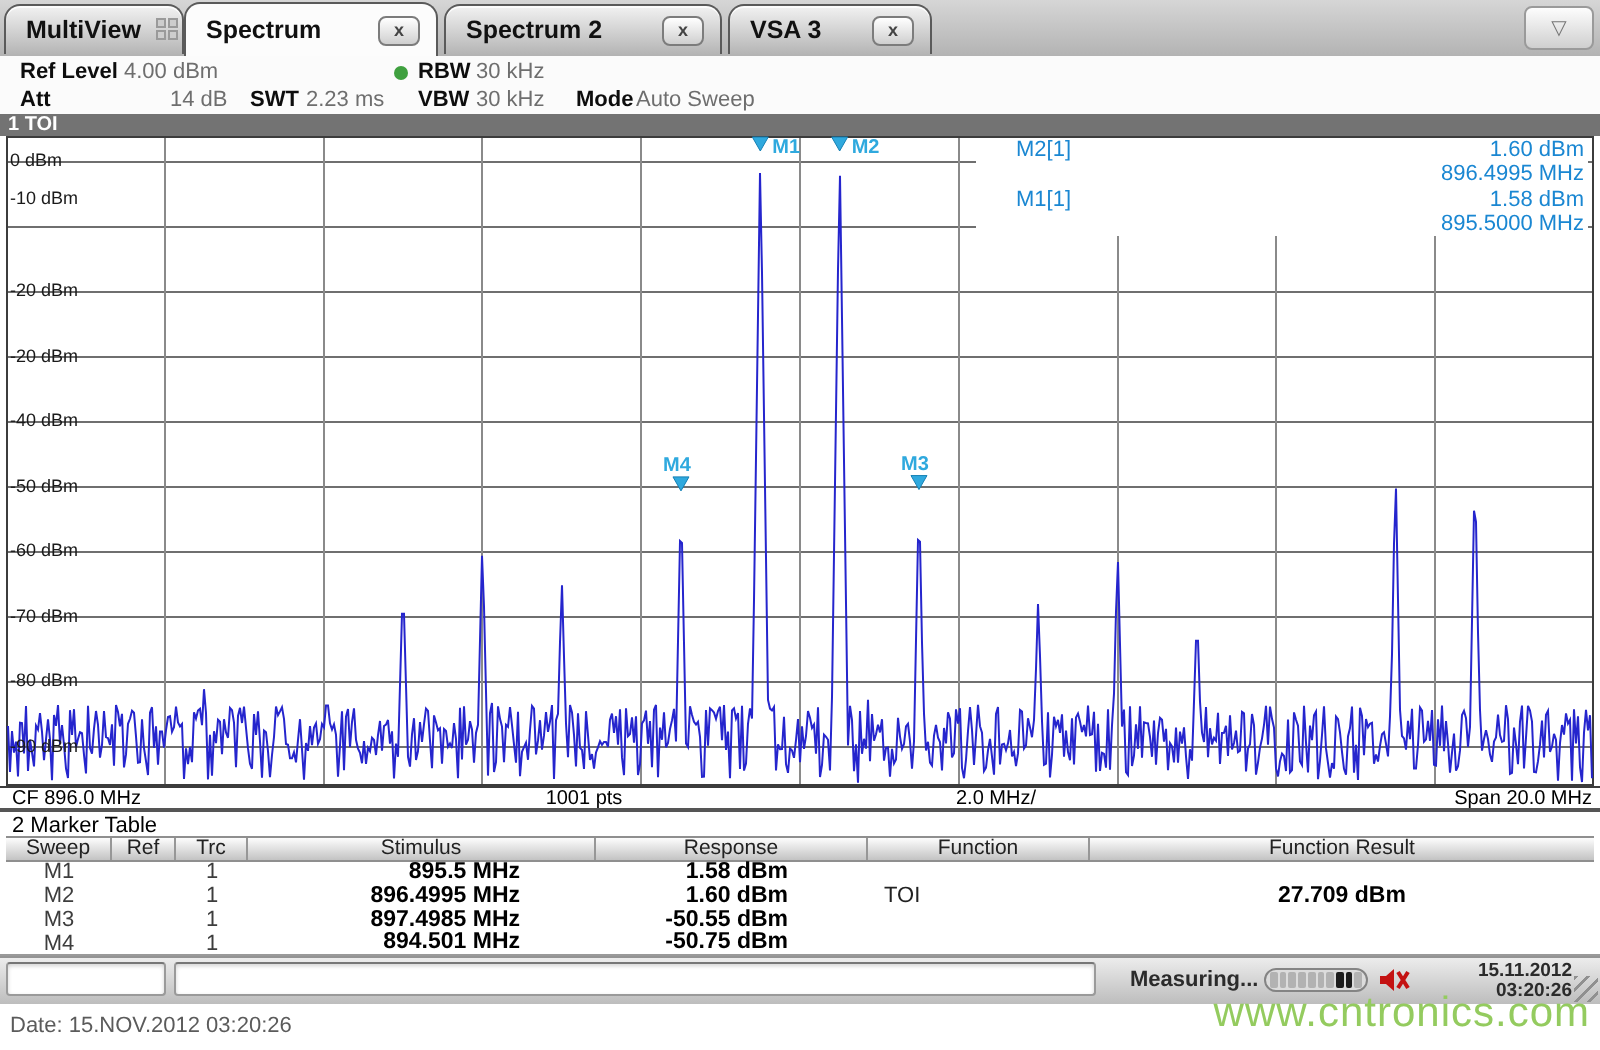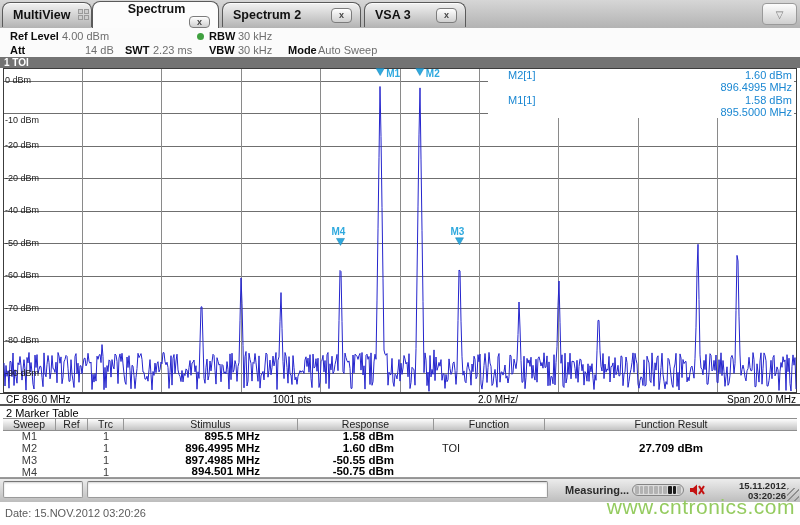--- a/index.html
+++ b/index.html
@@ -5,21 +5,21 @@
   html,body{margin:0;padding:0;background:#e9e9e9;}
   #screen{position:relative;width:800px;height:525px;background:#ffffff;overflow:hidden;
           font-family:"Liberation Sans",sans-serif;-webkit-font-smoothing:antialiased;}
   
   .tabbar{position:absolute;left:0;top:0;width:800px;height:28px;
           background:linear-gradient(#d6d6d6,#b3b3b3);border-bottom:1px solid #6f6f6f;}
   .tab{position:absolute;top:2px;height:25px;box-sizing:border-box;border:1px solid #5a5a5a;border-bottom:none;
        border-radius:8px 8px 0 0;display:flex;align-items:center;padding:0 8px 0 10px;
        background:linear-gradient(#f2f2f2,#b5b5b5);font-weight:bold;font-size:12.5px;color:#111;
        box-shadow:inset 0 1px 0 rgba(255,255,255,.8);}
-  .tab.active{background:#fcfcfc;height:27px;top:1px;z-index:4;box-shadow:none;flex-direction:column;}
+  .tab.active{background:#fcfcfc;height:27px;top:1px;z-index:4;box-shadow:none;}
   .tab .lbl{white-space:nowrap;}
   .tab-close{margin-left:auto;width:21px;height:15px;box-sizing:border-box;border:1px solid #7c7c7c;border-radius:4px;
              background:linear-gradient(#ffffff,#cfcfcf);font-size:9px;font-weight:bold;color:#444;
              display:flex;align-items:center;justify-content:center;line-height:1;}
   .grid-icon{margin-left:8px;width:13px;height:13px;display:grid;grid-template-columns:5px 5px;grid-template-rows:5px 5px;gap:1px;}
   .grid-icon span{background:#cdcdcd;border:1px solid #9a9a9a;box-sizing:border-box;}
   .tab-dropdown{position:absolute;right:3px;top:3px;width:35px;height:22px;box-sizing:border-box;
                 border:1px solid #9a9a9a;border-radius:4px;background:linear-gradient(#fdfdfd,#cfcfcf);
                 display:flex;align-items:center;justify-content:center;font-size:10px;color:#777;}
   
@@ -169,21 +169,21 @@
         <polygon points="412.8301500000005,0.5 420.8301500000005,0.5 416.8301500000005,7.5" fill="#2fa9de" stroke="#1580b5" stroke-width="0.5"></polygon>
         <text font-size="10" font-weight="600" fill="#2fa9de" x="422.8301500000005" y="8.5">M2</text>
         <polygon points="452.49045000000143,169.7875 460.49045000000143,169.7875 456.49045000000143,176.7875" fill="#2fa9de" stroke="#1580b5" stroke-width="0.5"></polygon>
         <text font-size="10" font-weight="600" fill="#2fa9de" x="454.49045000000143" y="166.7875" text-anchor="middle">M3</text>
         <polygon points="333.48969999999906,170.4375 341.48969999999906,170.4375 337.48969999999906,177.4375" fill="#2fa9de" stroke="#1580b5" stroke-width="0.5"></polygon>
         <text font-size="10" font-weight="600" fill="#2fa9de" x="335.48969999999906" y="167.4375" text-anchor="middle">M4</text>
       </svg>
   </div>
   <div id="ylabels">
       <span class="ylab" style="top: 75px;">0 dBm</span>
-      <span class="ylab" style="top: 115px;">-10 dBm</span>
+      <span class="ylab" style="top: 94px;">-10 dBm</span>
       <span class="ylab" style="top: 140px;">-20 dBm</span>
       <span class="ylab" style="top: 172.5px;">-20 dBm</span>
       <span class="ylab" style="top: 205px;">-40 dBm</span>
       <span class="ylab" style="top: 237.5px;">-50 dBm</span>
       <span class="ylab" style="top: 270px;">-60 dBm</span>
       <span class="ylab" style="top: 302.5px;">-70 dBm</span>
       <span class="ylab" style="top: 335px;">-80 dBm</span>
       <span class="ylab" style="top: 367.5px;">-90 dBm</span>
     </div>
 

